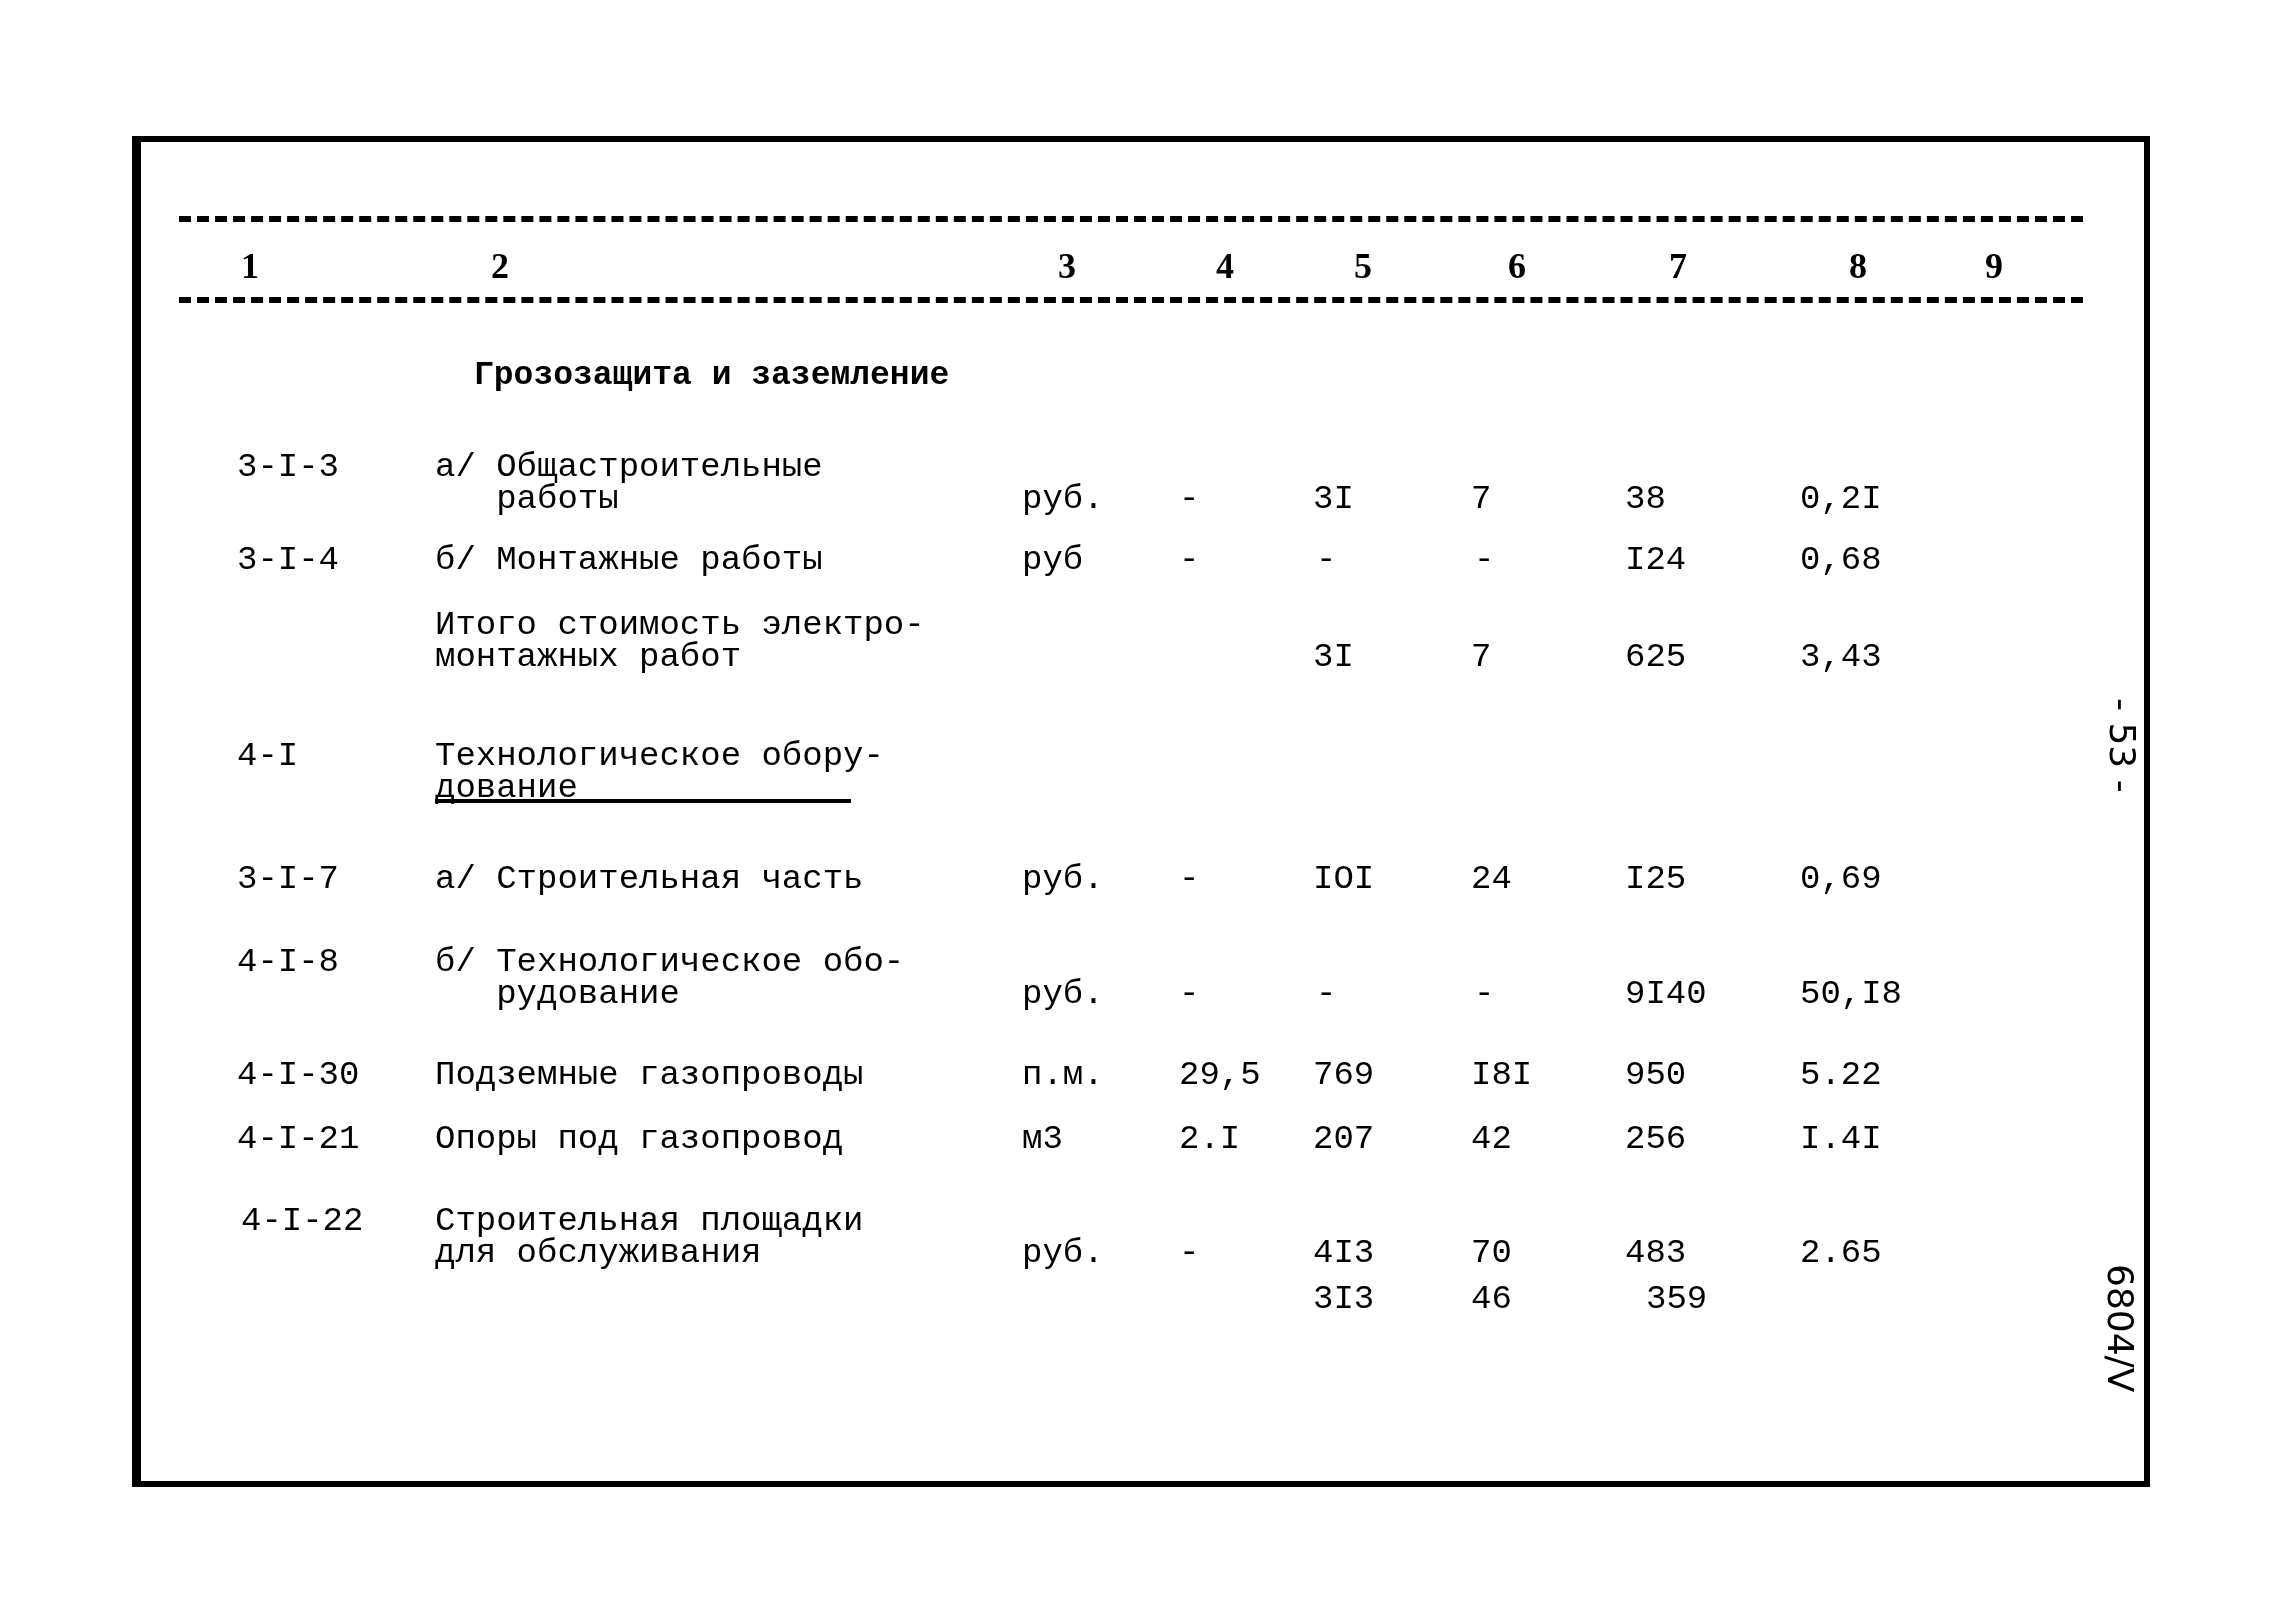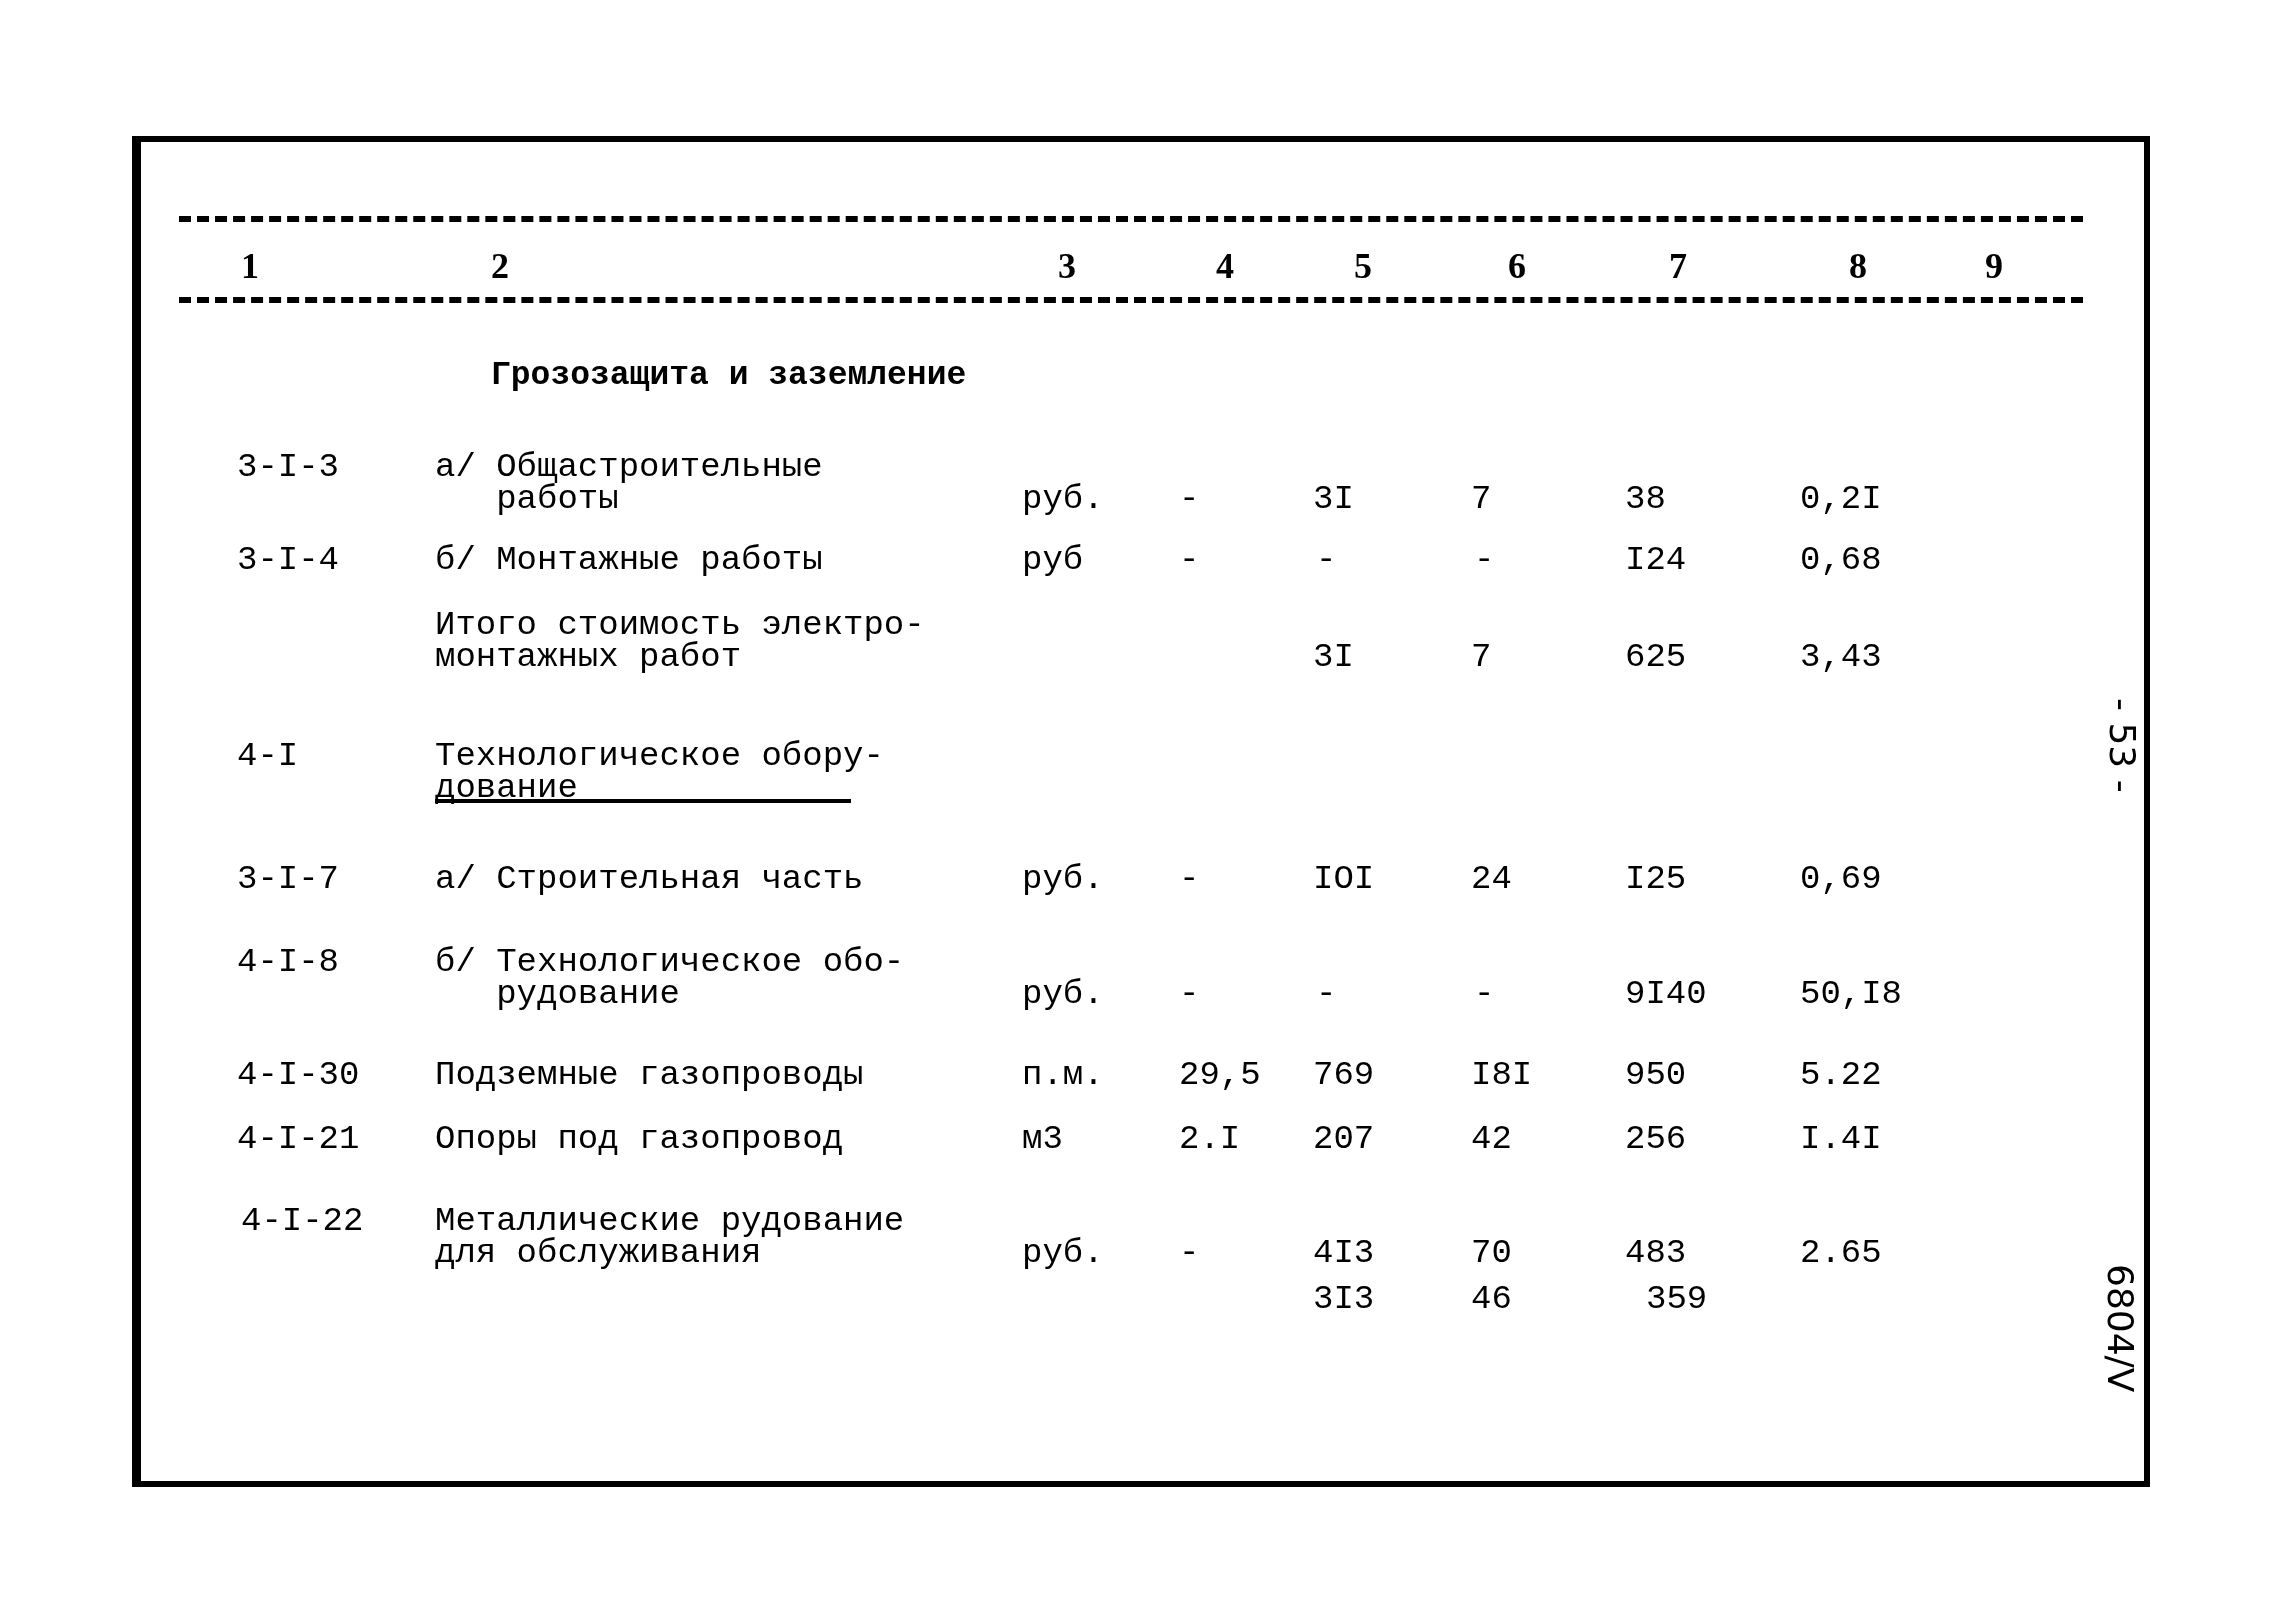--- a/index.html
+++ b/index.html
@@ -23,21 +23,21 @@
     .dash-bottom { top: 297px; }
     .hdr {
       position: absolute; top: 245px; font-size: 36px; font-weight: bold;
       font-family: "Liberation Serif", "DejaVu Serif", serif;
     }
     .cell {
       position: absolute; font-size: 34px; line-height: 34px; white-space: pre;
       font-family: "Liberation Mono", "DejaVu Sans Mono", monospace;
     }
     .ul { text-decoration-thickness: 2.7px; text-underline-offset: 5.5px; }
-    .section-title { font-weight: bold; font-size: 33px; margin-left: 17px; }
+    .section-title { font-weight: bold; font-size: 33px; }
     .underline-bar {
       position: absolute; height: 4.1px; background: #000;
     }
     .margin-note {
       position: absolute; font-size: 36px; font-family: "DejaVu Sans", sans-serif;
       transform: rotate(90deg); transform-origin: left top; white-space: nowrap;
     }
   </style>
 </head>
 <body>
@@ -138,21 +138,21 @@
   <div class="cell" style="left:1022px; top:1122px">м3</div>
   <div class="cell" style="left:1179px; top:1122px">2.I</div>
   <div class="cell" style="left:1313px; top:1122px">207</div>
   <div class="cell" style="left:1471px; top:1122px">42</div>
   <div class="cell" style="left:1625px; top:1122px">256</div>
   <div class="cell" style="left:1800px; top:1122px">I.4I</div>
 </div>
 
 <div>
   <div class="cell" style="left:241px; top:1204px">4-I-22</div>
-  <div class="cell" style="left:435px; top:1204px">Металлические рудование</div>
+  <div class="cell" style="left:435px; top:1204px">Строительная площадки</div>
   <div class="cell" style="left:435px; top:1236px">для обслуживания</div>
   <div class="cell" style="left:1022px; top:1236px">руб.</div>
   <div class="cell" style="left:1179px; top:1236px">-</div>
   <div class="cell ul" style="left:1313px; top:1236px">4I3</div>
   <div class="cell ul" style="left:1471px; top:1236px">70</div>
   <div class="cell ul" style="left:1625px; top:1236px">483</div>
   <div class="cell" style="left:1800px; top:1236px">2.65</div>
   <div class="cell" style="left:1313px; top:1282px">3I3</div>
   <div class="cell" style="left:1471px; top:1282px">46</div>
   <div class="cell" style="left:1646px; top:1282px">359</div>

